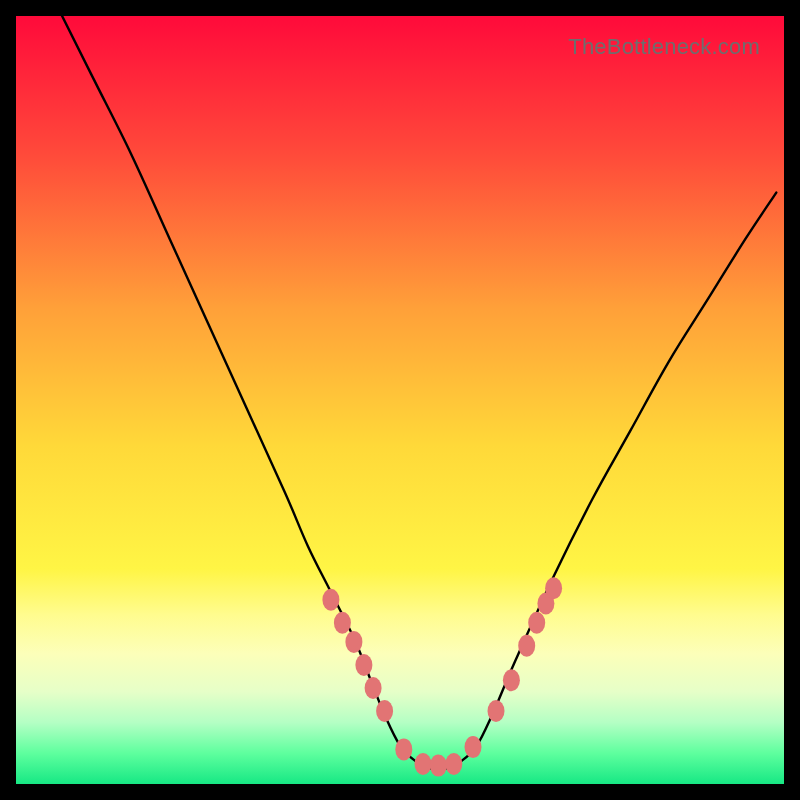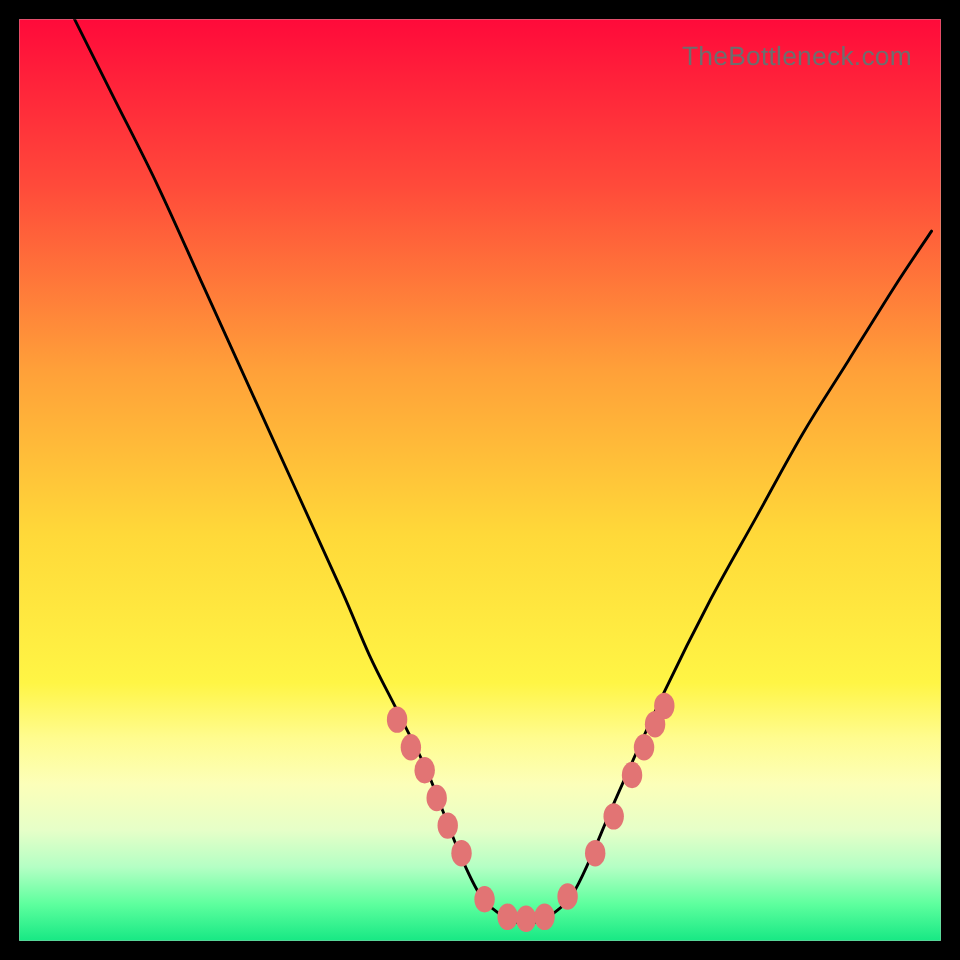--- a/index.html
+++ b/index.html
@@ -10,21 +10,21 @@
     background: #000;
     overflow: hidden;
     font-family: Arial, Helvetica, sans-serif;
   }
   .frame {
     position: absolute;
     left: 16px;
     top: 16px;
     width: 768px;
     height: 768px;
-    background: #e5e5e5;
+    background: #86efac;
   }
   .plot-wrap {
     position: absolute;
     left: 0;
     top: 0;
     width: 768px;
     height: 768px;
   }
   .watermark {
     position: absolute;

